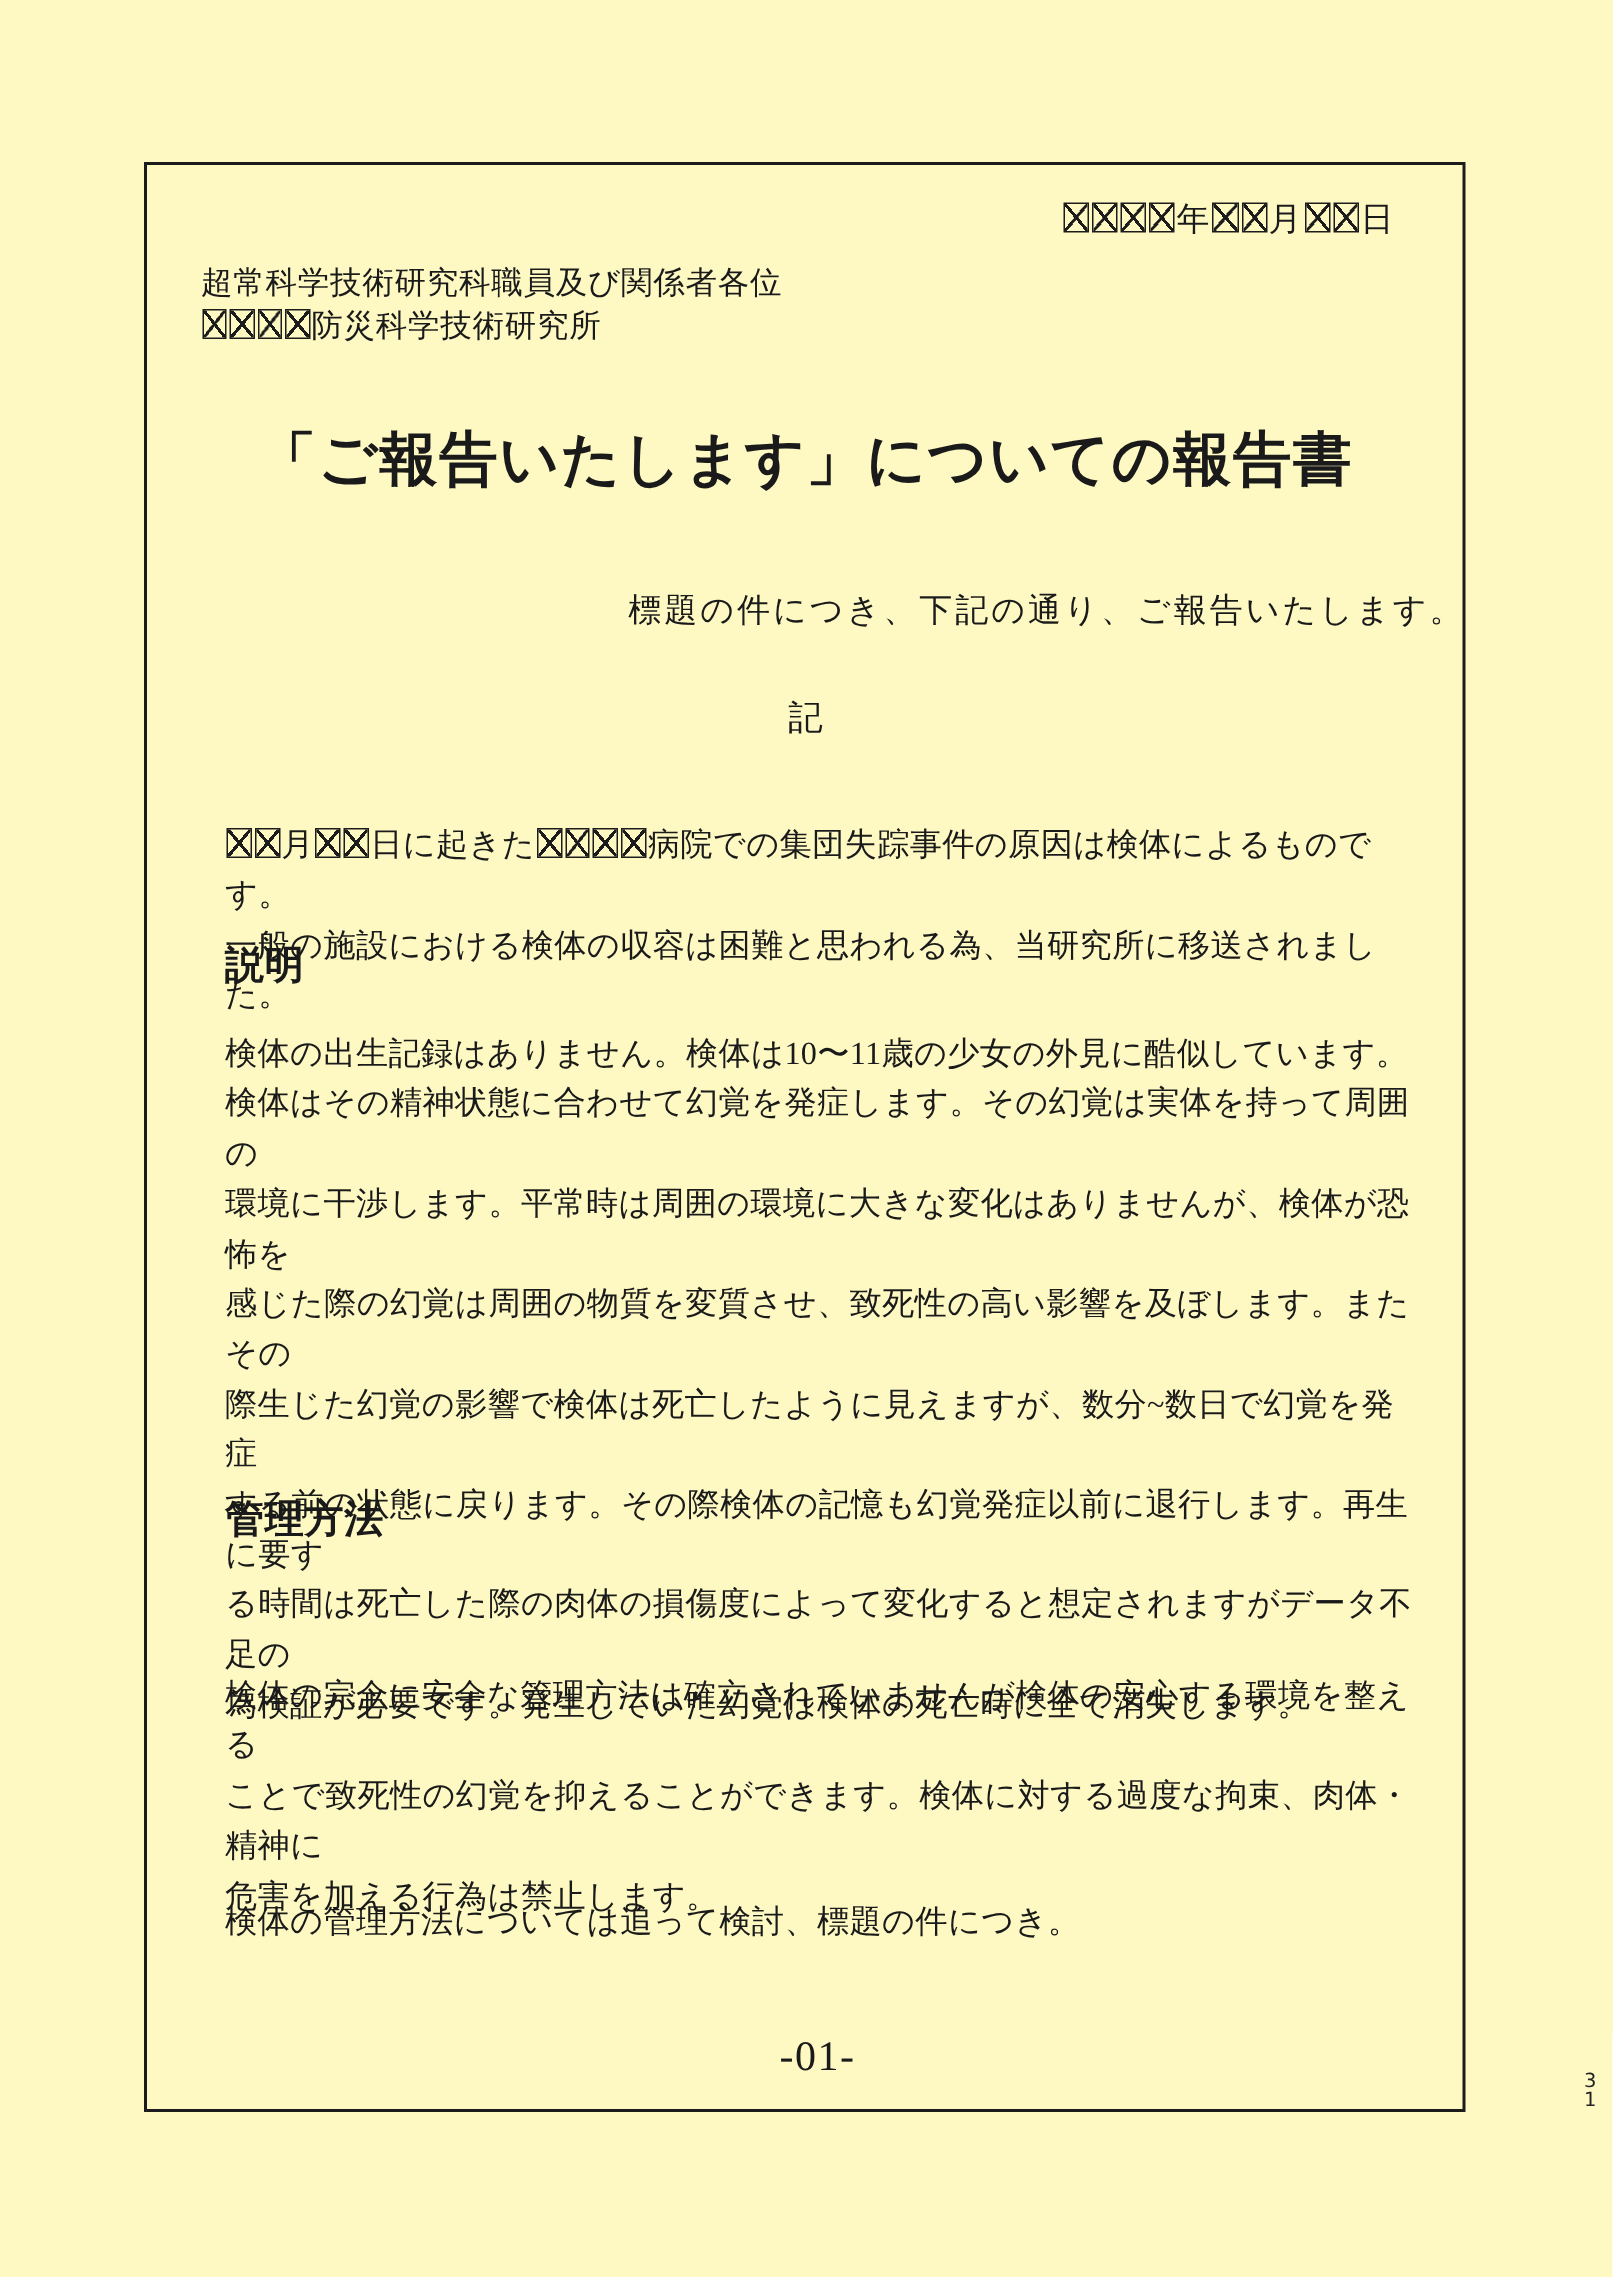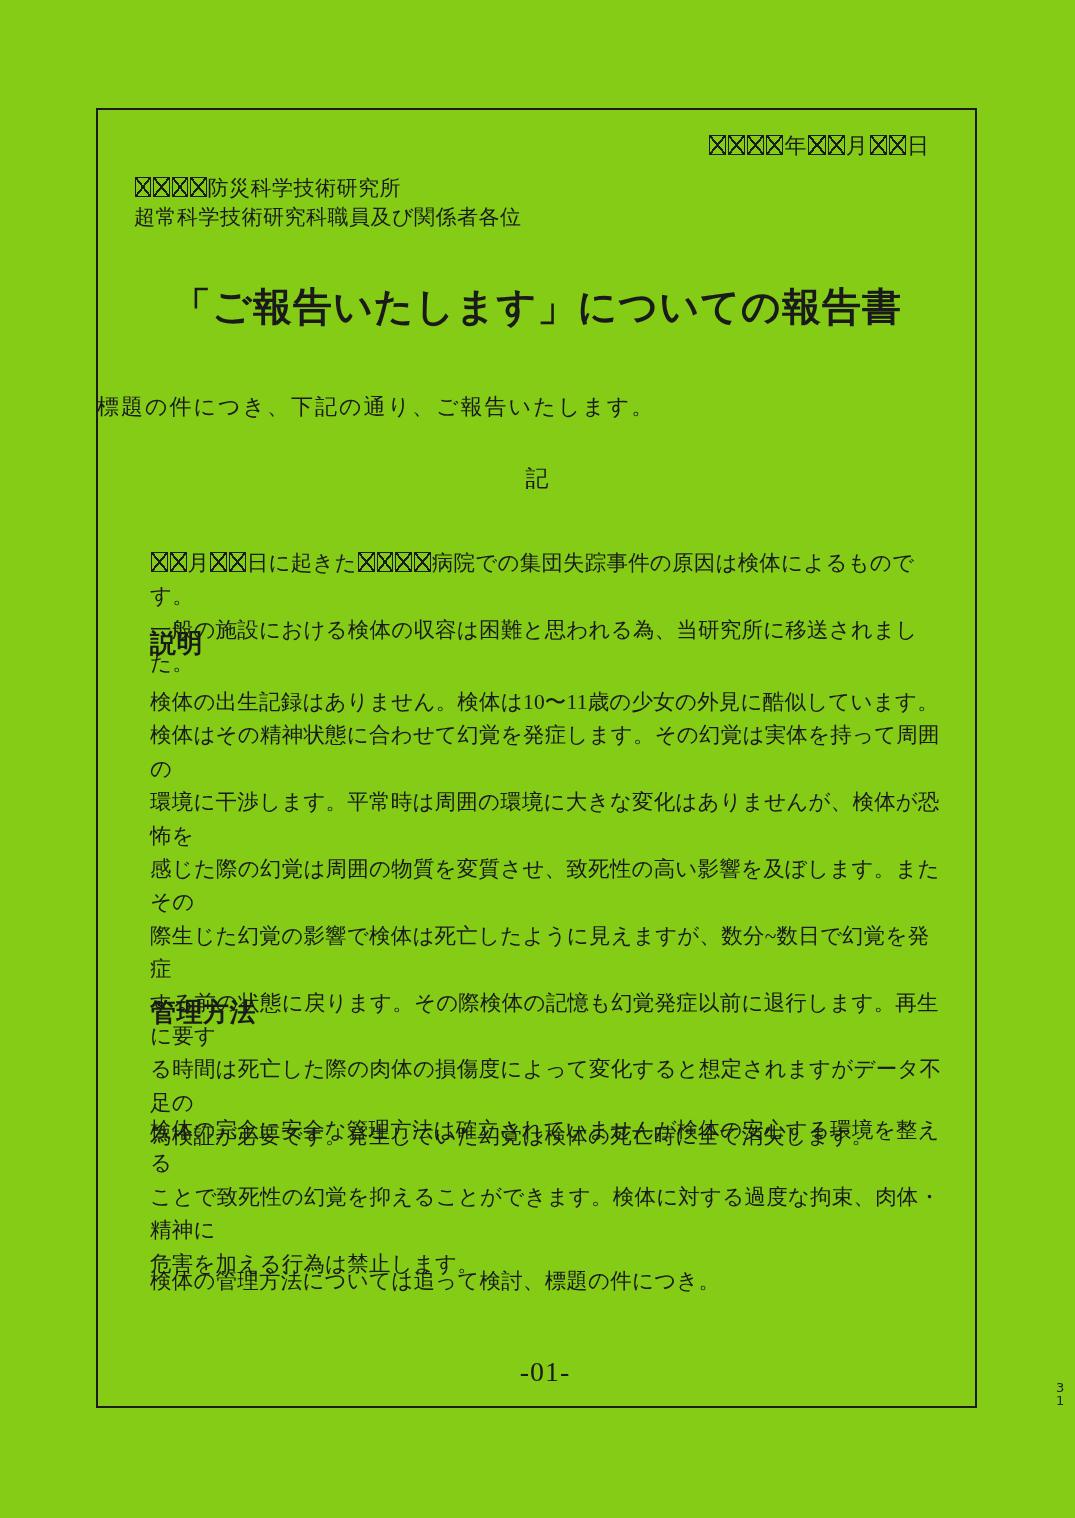--- a/index.html
+++ b/index.html
@@ -1,19 +1,19 @@
 <!DOCTYPE html>
 <html><head>
 <meta charset="utf-8">
 <style>
   html,body{margin:0;padding:0;background:#ffffff;}
   .page{
     position:relative;
     width:1075px;height:1518px;
-    background:#84cc16;
+    background:#fef9c3;
     font-family:"Liberation Serif","DejaVu Serif",serif;
     color:#1a1a1a;
     overflow:hidden;
   }
   .frame{
     position:absolute;left:96px;top:108px;width:881px;height:1300px;
     border:2px solid #1c1c1c;box-sizing:border-box;
   }
   .date-line{
     position:absolute;left:150px;top:131px;width:780px;
@@ -23,21 +23,21 @@
     position:absolute;left:134px;top:174px;width:700px;
     font-size:21px;line-height:29px;letter-spacing:0.5px;
   }
   .doc-title{
     position:absolute;left:97px;top:284px;width:880px;
     text-align:center;font-size:39px;font-weight:bold;line-height:46px;
     letter-spacing:1px;
   }
   .salutation{
     position:absolute;left:97px;top:392px;width:880px;
-    text-align:left;font-size:22px;line-height:30px;letter-spacing:2px;
+    text-align:right;font-size:22px;line-height:30px;letter-spacing:2px;
   }
   .record-marker{
     position:absolute;left:97px;top:464px;width:880px;
     text-align:center;font-size:23px;line-height:30px;
   }
   .body-text{
     font-size:21.5px;line-height:33.4px;letter-spacing:0.2px;margin-top:21px;
   }
   .intro{
     position:absolute;left:150px;top:526px;width:800px;
@@ -78,22 +78,22 @@
 </head>
 <body>
 
 <div class="page">
 
   <div class="frame"></div>
 
   <div class="date-line"><span class="box-x"></span><span class="box-x"></span><span class="box-x"></span><span class="box-x"></span>年<span class="box-x"></span><span class="box-x"></span>月<span class="box-x"></span><span class="box-x"></span>日</div>
 
   <div class="addressee">
+    <div>超常科学技術研究科職員及び関係者各位</div>
     <div><span class="box-x"></span><span class="box-x"></span><span class="box-x"></span><span class="box-x"></span>防災科学技術研究所</div>
-    <div>超常科学技術研究科職員及び関係者各位</div>
   </div>
 
   <div class="doc-title">「ご報告いたします」についての報告書</div>
 
   <div class="salutation">標題の件につき、下記の通り、ご報告いたします。</div>
 
   <div class="record-marker">記</div>
 
   <div class="intro body-text"><span class="box-x"></span><span class="box-x"></span>月<span class="box-x"></span><span class="box-x"></span>日に起きた<span class="box-x"></span><span class="box-x"></span><span class="box-x"></span><span class="box-x"></span>病院での集団失踪事件の原因は検体によるものです。<br>一般の施設における検体の収容は困難と思われる為、当研究所に移送されました。</div>
 

